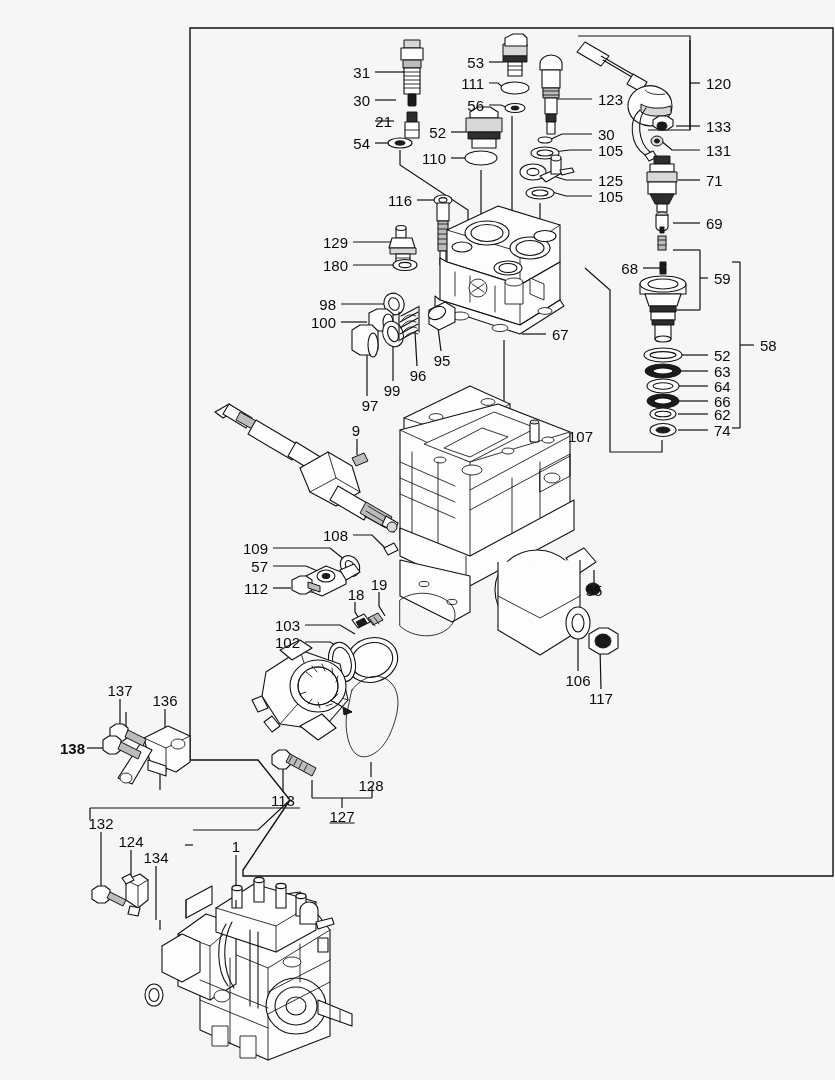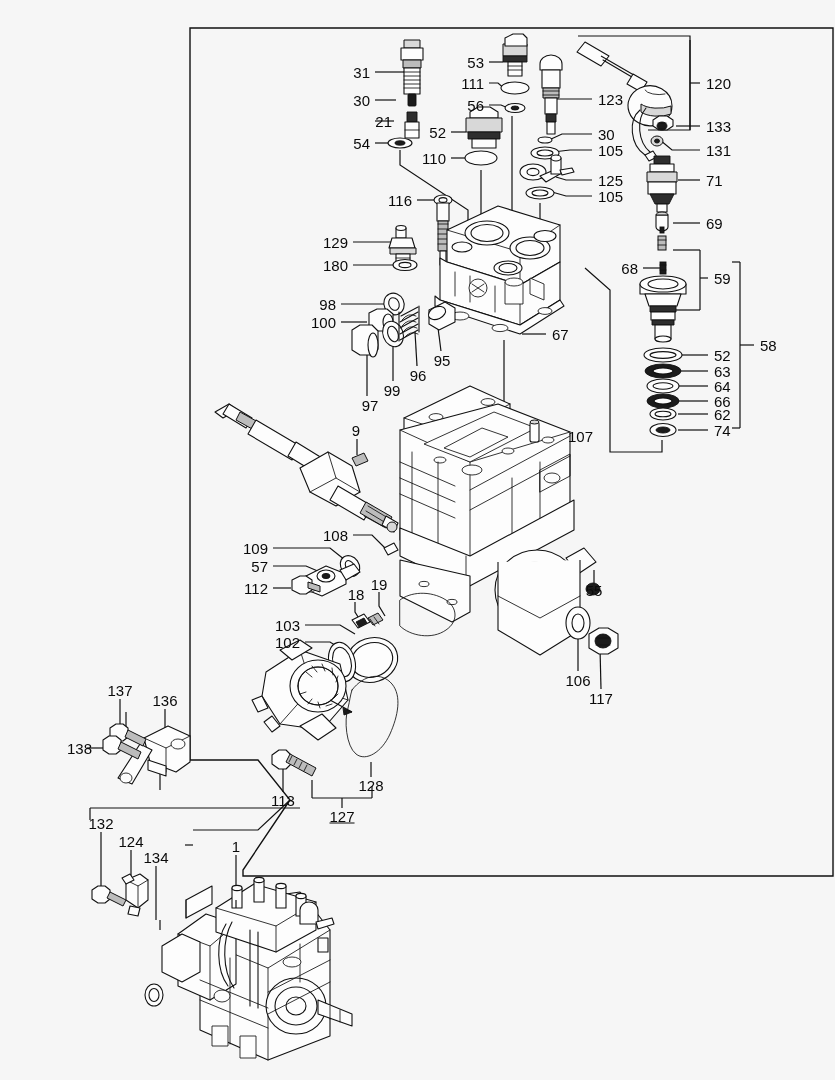--- a/index.html
+++ b/index.html
@@ -771,21 +771,21 @@
 <div class="lbl r" style="left:348px;top:535px;">108</div>
 <div class="lbl c" style="left:356px;top:594px;">18</div>
 <div class="lbl c" style="left:379px;top:584px;">19</div>
 <div class="lbl r" style="left:300px;top:625px;">103</div>
 <div class="lbl r" style="left:300px;top:642px;">102</div>
 <div class="lbl c" style="left:594px;top:562px;margin-top:28px;">55</div>
 <div class="lbl c" style="left:578px;top:680px;">106</div>
 <div class="lbl c" style="left:601px;top:698px;">117</div>
 <div class="lbl c" style="left:120px;top:690px;">137</div>
 <div class="lbl c" style="left:165px;top:700px;">136</div>
-<div class="lbl r" style="left:92px;top:748px;">138</div>
+<div class="lbl r" style="left:85px;top:748px;font-weight:bold;">138</div>
 <div class="lbl c" style="left:283px;top:800px;">113</div>
 <div class="lbl c" style="left:371px;top:785px;">128</div>
 <div class="lbl c" style="left:342px;top:816px;text-decoration:underline;">127</div>
 <div class="lbl c" style="left:101px;top:823px;">132</div>
 <div class="lbl c" style="left:131px;top:841px;">124</div>
 <div class="lbl c" style="left:156px;top:857px;">134</div>
 <div class="lbl c" style="left:236px;top:846px;">1</div>
 
 </div>
 

